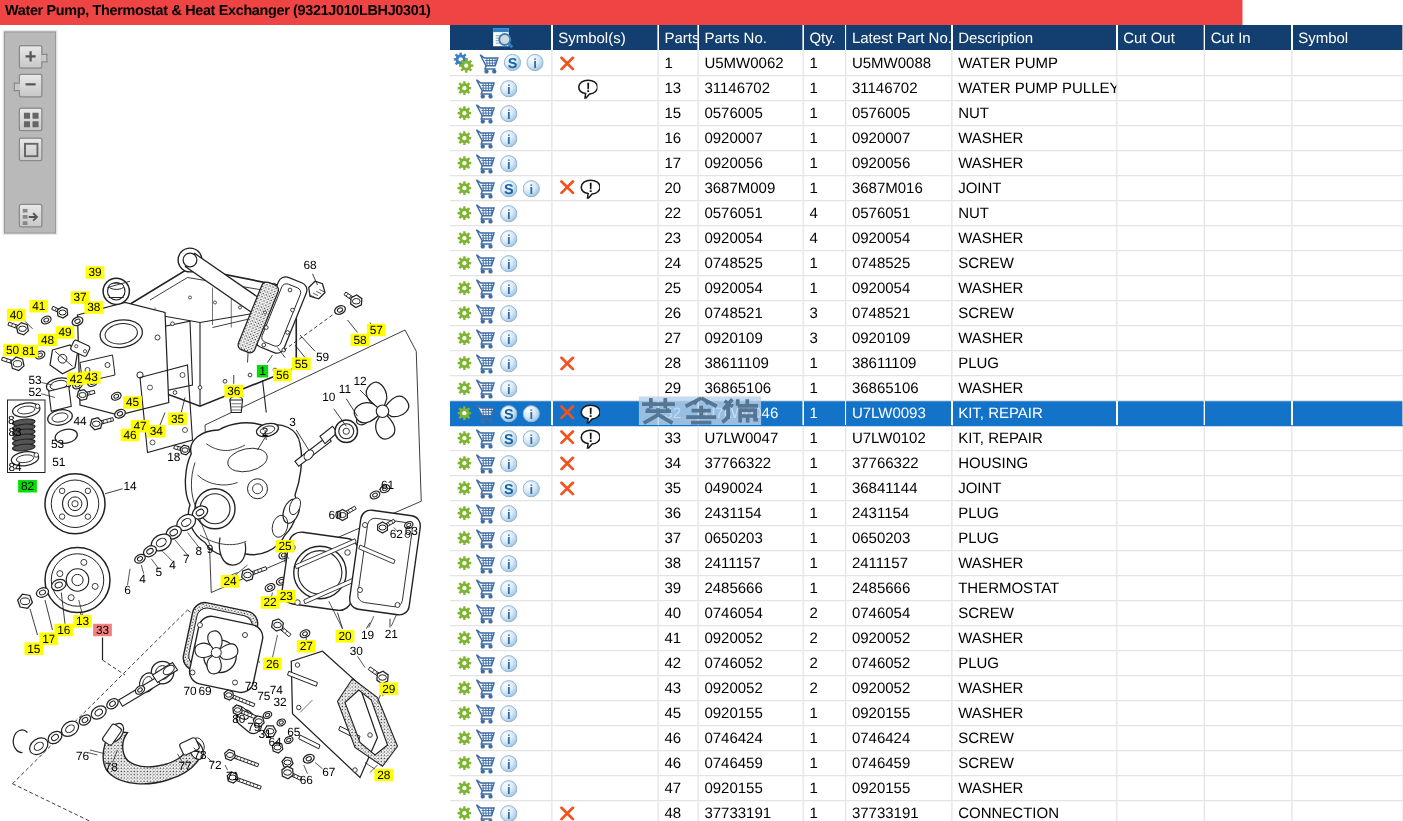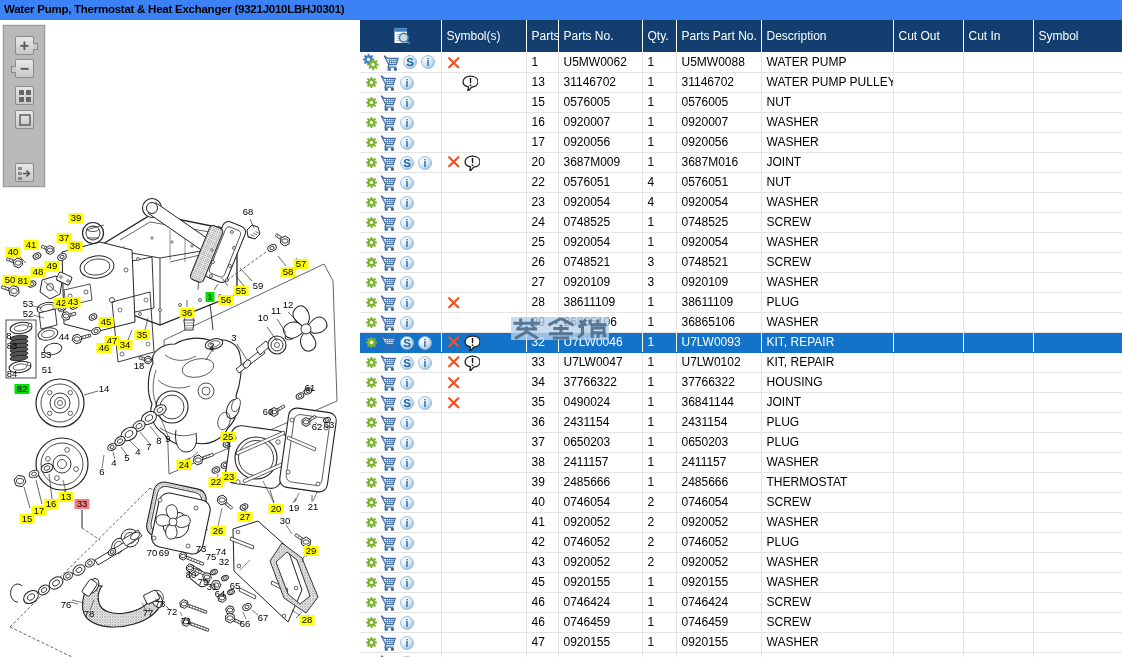--- a/index.html
+++ b/index.html
@@ -1,35 +1,35 @@
 <!DOCTYPE html>
 <html><head><meta charset="utf-8">
 <style>
 * { margin:0; padding:0; box-sizing:border-box; }
 html,body { width:1122px; height:657px; overflow:hidden; background:#fff;
   font-family:"Liberation Sans", sans-serif; }
-#titlebar { position:absolute; left:0; top:0; width:1122px; height:20px;
-  background:#3b82f6; font-size:11.5px; font-weight:bold; color:#000;
+#titlebar { position:absolute; left:0; top:0; width:994px; height:20px;
+  background:#ef4444; font-size:11.5px; font-weight:bold; color:#000;
   line-height:19px; padding-left:4px; letter-spacing:-0.25px;}
 #sep { position:absolute; left:356px; top:20px; width:3px; height:637px; background:#ececec; }
 #left { position:absolute; left:0; top:20px; width:360px; height:637px; background:#fff; }
 #tbar { position:absolute; left:3px; top:5px; width:42px; height:162px;
   background:#b9b9b9; border:1px solid #999; outline:1px solid #e8e8e8; }
 .tb { position:absolute; left:11px; width:19px; height:19px; background:linear-gradient(#e8e8e8,#c8c8c8);
   border:1px solid #8a8a8a; border-radius:2px; text-align:center; }
 .tb svg { margin-top:3px; }
 .tg { font-size:16px; font-weight:bold; color:#555; line-height:17px; }
 .nub { position:absolute; top:6px; width:5px; height:7px; background:#c8c8c8; border:1px solid #8a8a8a;}
 .nr { right:-5px; border-left:none;}
 .nl { left:-5px; border-right:none;}
 #diag { position:absolute; left:0; top:0; }
 .dl { font-size:9.5px; font-family:"Liberation Sans",sans-serif; text-anchor:middle; }
 #grid { position:absolute; left:360px; top:20px; width:762px; border-collapse:collapse; table-layout:fixed; }
 #grid th { background:#123f70; color:#fff; font-size:12px; font-weight:normal; text-align:left;
-  height:32px; padding:0 0 0 5px; border-right:1px solid rgba(255,255,255,0.45); overflow:hidden; white-space:nowrap;}
+  height:20px; padding:0 0 0 5px; border-right:1px solid rgba(255,255,255,0.45); overflow:hidden; white-space:nowrap;}
 #grid td { height:20px; font-size:12px; color:#000; padding:0 0 0 5px;
   border-right:1px solid #e4e4e4; border-bottom:1px solid #e4e4e4; overflow:hidden; white-space:nowrap;}
 #grid td.c1, #grid td.c2 { padding:0; }
 #grid .ic { vertical-align:middle; display:inline-block; }
 #grid td.c1 .ic { margin-top:1px; }
 #grid tr.hl td { background:#1273c8; color:#fff; border-bottom-color:#1273c8; border-right-color:rgba(255,255,255,0.35); }
 #wmark { position:absolute; left:509px; top:317px; }
 </style></head>
 <body>
 <svg width="0" height="0" style="position:absolute">
@@ -780,21 +780,21 @@
     </colgroup>
 <thead>
       <tr>
 <th style="text-align:center"><svg width="17" height="17" style="vertical-align:-4px">
             <use href="#hdoc"></use>
           </svg></th>
 <th>Symbol(s)</th>
         <th>Parts</th>
         <th>Parts No.</th>
         <th>Qty.</th>
-        <th>Parts Part No.</th>
+        <th>Latest Part No.</th>
         <th>Description</th>
         <th>Cut Out</th>
         <th>Cut In</th>
         <th>Symbol</th>
 </tr>
     </thead>
 <tbody>
 <tr>
         <td class="c1"><svg class="ic" width="17" height="17" style="margin-left:3px">
             <use href="#gear2"></use>

